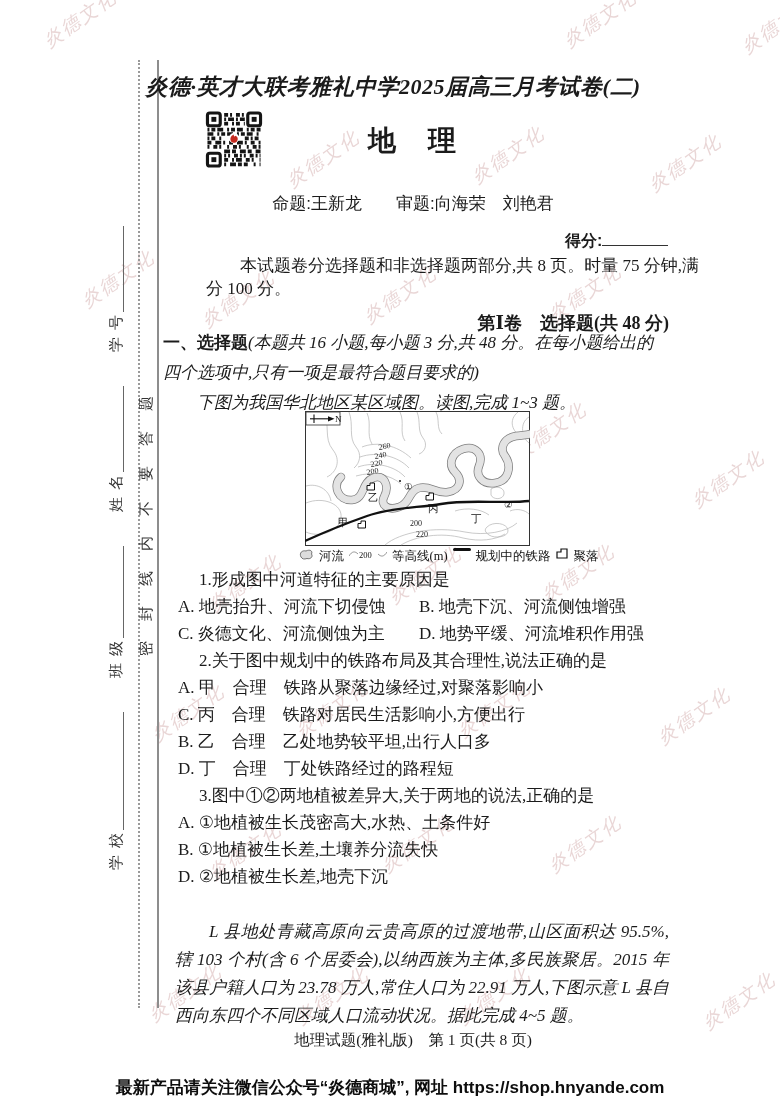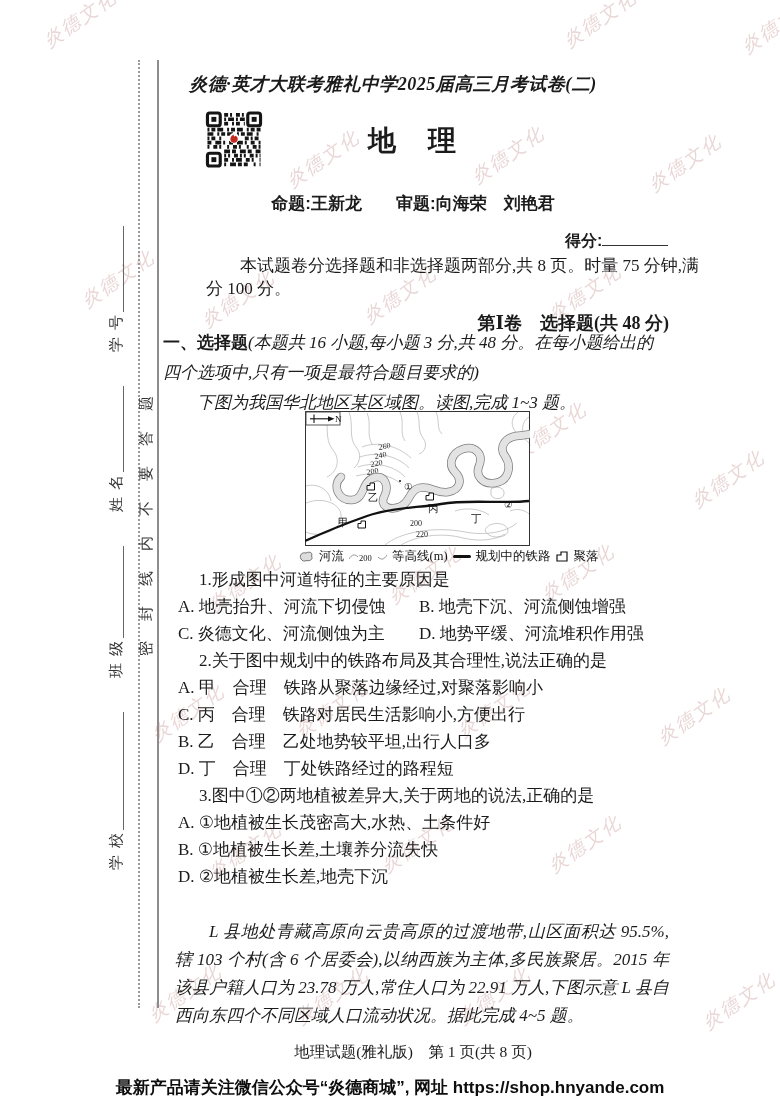--- a/index.html
+++ b/index.html
@@ -26,53 +26,53 @@
   .v-fields .grp:nth-child(2) .blank{width:92px;}
   .v-fields .grp:nth-child(3) .blank{width:86px;}
   .v-fields .grp:nth-child(4) .blank{width:86px;}
   .v-seal{position:absolute;left:4px;top:505px;width:288px;height:22px;transform:rotate(-90deg);
           font-size:15px;letter-spacing:20px;text-align:center;color:#333;white-space:nowrap;}
 
   
   .content{position:absolute;left:157px;top:0;width:512px;}
   .content>div{position:absolute;left:0;width:100%;}
 
-  .exam-title{top:72px;text-align:center;font-weight:bold;font-style:italic;font-size:18px;
+  .exam-title{top:72px;text-align:center;font-weight:bold;font-style:italic;font-size:22px;
               letter-spacing:0.5px;transform:translateX(-20px);}
   .qr{position:absolute;left:48px;top:111px;width:58px;height:57px;}
   .subject-title{top:122px;text-align:center;font-weight:bold;font-size:28px;letter-spacing:2px;
                  font-family:"Liberation Sans","DejaVu Sans",sans-serif;}
-  .setters{top:192px;text-align:center;font-weight:bold;font-size:17px;
+  .setters{top:192px;text-align:center;font-weight:normal;font-size:17px;
            font-family:"Liberation Sans","DejaVu Sans",sans-serif;}
   .score-line{top:230px;left:408px!important;width:auto!important;font-weight:bold;font-size:16px;
               font-family:"Liberation Sans","DejaVu Sans",sans-serif;}
   .score-blank{display:inline-block;width:66px;border-bottom:1.5px solid #333;height:15px;}
 
   .intro{top:254px;font-size:17px;text-indent:2em;padding-left:13px;box-sizing:border-box;margin-left:36px;}
   .sec-heading{top:311px;text-align:right;font-weight:bold;font-size:18px;}
   .instruction{top:328px;font-size:17px;line-height:30px;padding-left:6px;box-sizing:border-box;}
   .instruction b{font-weight:bold;}
   .kai{font-style:italic;}
   .passage1{top:391px;font-size:17px;text-indent:2em;padding-left:6px;box-sizing:border-box;}
 
   .figure{top:411px;left:148px!important;width:250px!important;}
   .figure svg.map{display:block;width:225px;height:135px;}
-  .legend{margin-top:2px;margin-left:-6px;display:flex;align-items:center;gap:5px;
+  .legend{margin-top:2px;margin-left:-6px;display:flex;align-items:flex-start;gap:5px;
           font-size:12.5px;white-space:nowrap;color:#111;}
   .legend .ico{flex:0 0 auto;display:inline-block;}
   .rail-ico{width:18px;height:3px;background:#111;border-radius:2px;}
 
   .questions{top:566px;font-size:17px;line-height:27px;padding-left:6px;box-sizing:border-box;}
   .q-stem{white-space:nowrap;margin-left:36px;}
   .opt{padding-left:15px;white-space:nowrap;}
   .opt-grid{display:grid;grid-template-columns:241px auto;padding-left:15px;}
   .opt-grid span{white-space:nowrap;}
 
   .passage2{top:918px;font-size:17px;line-height:28px;text-indent:2em;padding-left:18px;box-sizing:border-box;text-align:justify;}
-  .page-footer{top:1030px;text-align:center;font-size:15.5px;margin-top:12px;}
+  .page-footer{top:1030px;text-align:center;font-size:15.5px;}
 
   .promo{position:absolute;left:0;top:1076px;width:780px;text-align:center;font-size:17px;
          font-weight:bold;font-family:"Liberation Sans","DejaVu Sans",sans-serif;color:#0d0d0d;}
 
   .map text{font-family:"Liberation Serif","DejaVu Serif",serif;}
 </style>
 </head>
 <body>
 
 <div class="page">

